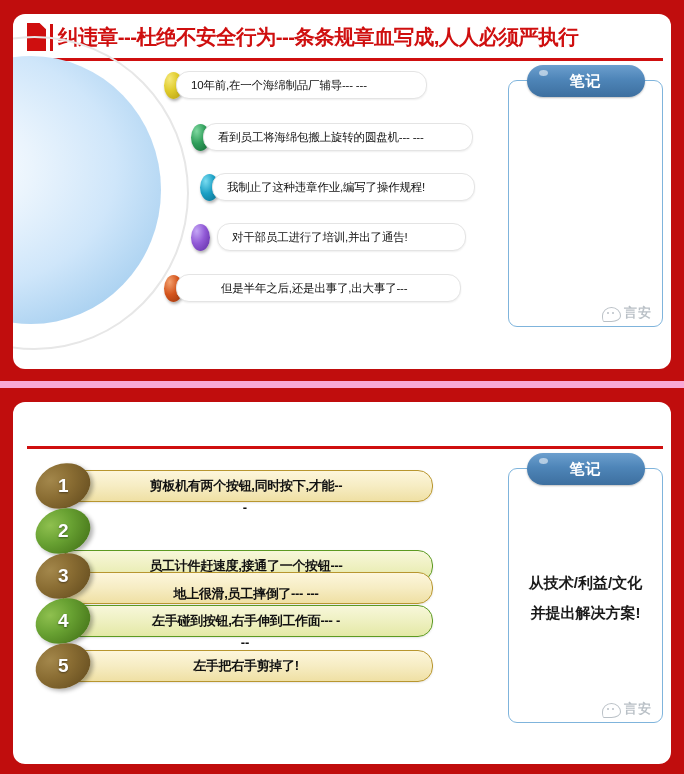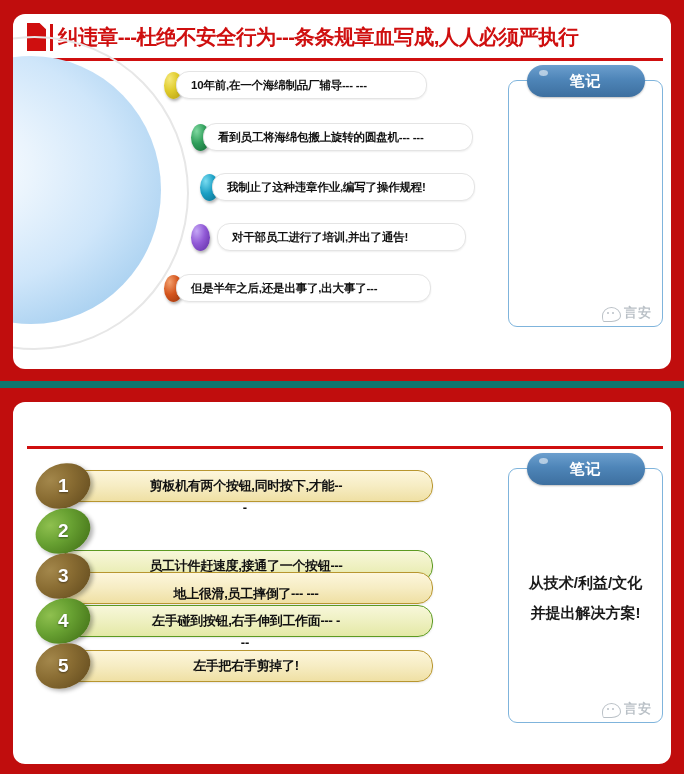--- a/index.html
+++ b/index.html
@@ -1,20 +1,20 @@
 <!DOCTYPE html>
 <html><head>
 <meta charset="utf-8">
 <style>
   html,body{margin:0;padding:0;background:#ffffff;}
   body{
     width:684px;height:774px;overflow:hidden;
     font-family:"Liberation Sans","DejaVu Sans",sans-serif;
   }
-  .page{position:relative;width:684px;height:774px;background:#0f766e;}
+  .page{position:relative;width:684px;height:774px;background:#f9a8d4;}
 
   
   .slide{position:absolute;left:0;width:684px;background:#c00d0d;}
   #slide-1{top:0;height:381px;}
   #slide-2{top:388px;height:386px;}
   .slide-inner{
     position:absolute;left:13px;right:13px;top:14px;bottom:12px;
     background:#ffffff;border-radius:12px;overflow:hidden;
   }
   #slide-2 .slide-inner{top:14px;bottom:10px;}
@@ -45,21 +45,21 @@
   .arc-outer{
     position:absolute;left:-133px;top:-26px;width:305px;height:310px;
     border-radius:50%;border:2px solid #e7e7e7;background:transparent;
   }
   .pill{
     position:absolute;height:26px;background:#ffffff;border:1px solid #e4e4e4;
     border-radius:13px;display:flex;align-items:center;
     box-shadow:0 1px 2px rgba(0,0,0,.07);
   }
   .pill span{
-    font-size:11.5px;font-weight:bold;color:#111;white-space:nowrap;
+    font-size:11.5px;font-weight:normal;color:#111;white-space:nowrap;
     padding-left:14px;letter-spacing:-0.2px;
   }
   .dot{
     position:absolute;width:19px;height:27px;border-radius:50%;
     box-shadow:1px 2px 3px rgba(0,0,0,.30);
   }
 
   
   .note{
     position:absolute;background:#ffffff;border:1.6px solid #7fb4dc;border-radius:9px;
@@ -158,21 +158,21 @@
         </div>
         <div class="pill" style="left:190px;top:61px;width:268px;">
           <span>看到员工将海绵包搬上旋转的圆盘机--- ---</span>
         </div>
         <div class="pill" style="left:199px;top:111px;width:261px;">
           <span>我制止了这种违章作业,编写了操作规程!</span>
         </div>
         <div class="pill" style="left:204px;top:161px;width:247px;">
           <span>对干部员工进行了培训,并出了通告!</span>
         </div>
-        <div class="pill" style="left:163px;top:212px;width:253px;">
+        <div class="pill" style="left:163px;top:212px;width:253px;padding-left:30px;">
           <span>但是半年之后,还是出事了,出大事了---</span>
         </div>
 
         <div class="note" style="left:495px;top:18px;width:153px;height:245px;">
           <div class="note-tab">
             <span>笔记</span>
           </div>
           <div class="wm">
             <div class="wchat"></div>
             <div class="wtxt">言安</div>

